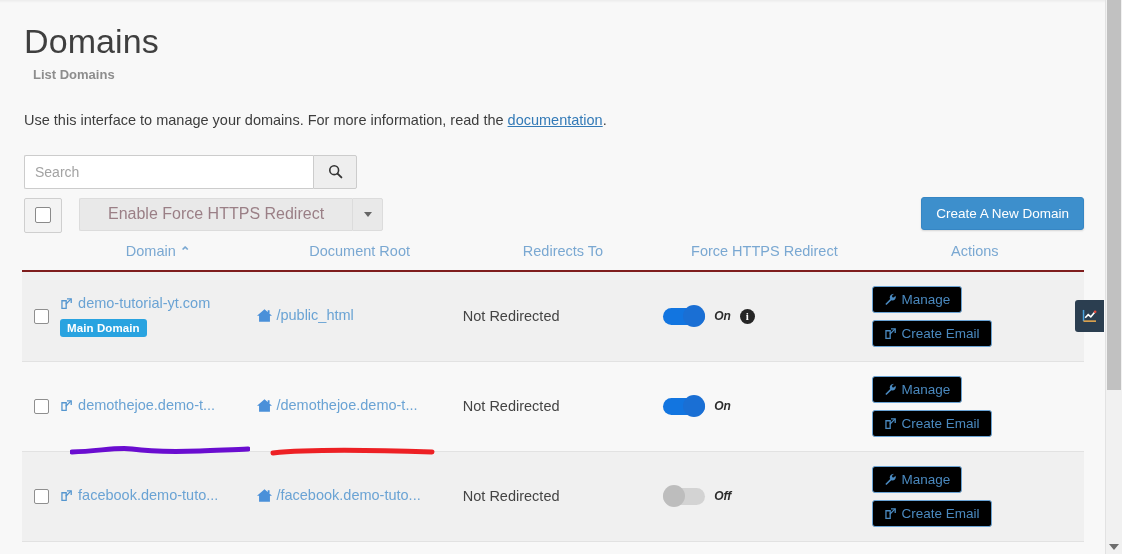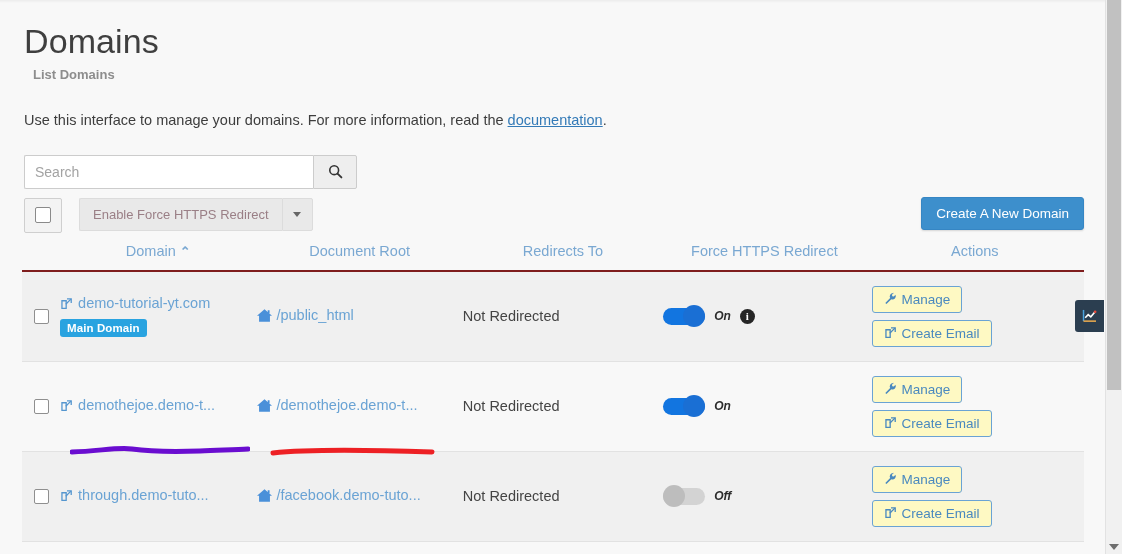--- a/index.html
+++ b/index.html
@@ -137,22 +137,22 @@
     position: absolute;
     left: 55px; top: 0;
     display: flex;
     height: 33px;
   }
   .split-main {
     background: #e9e9e9;
     border: 1px solid #dcdcdc;
     border-right: none;
     color: #9a7f86;
-    font-size: 13px;
-    padding: 0 13px;
+    font-size: 16px;
+    padding: 0 28px;
     display: flex;
     align-items: center;
     border-radius: 2px 0 0 2px;
     cursor: default;
     font-family: "Liberation Sans", sans-serif;
   }
   .split-caret {
     background: #e9e9e9;
     border: 1px solid #dcdcdc;
     border-radius: 0 2px 2px 0;
@@ -300,23 +300,24 @@
     display: inline-flex;
     align-items: center;
     justify-content: center;
     font-family: "Liberation Serif", serif;
     cursor: pointer;
   }
 
   
   .act-btn {
     display: inline-flex;
+    align-items: center;
     gap: 5px;
     border: 1px solid #6aa3d4;
-    background: #fef9c3;
+    background: #000000;
     color: #4a89bf;
     font-size: 13.5px;
     border-radius: 3px;
     padding: 5px 11px;
     cursor: pointer;
     font-family: "Liberation Sans", sans-serif;
     white-space: nowrap;
   }
   .act-btn + .act-btn { margin-top: 7px; }
 
@@ -552,21 +553,21 @@
               </div>
             </td>
             <td class="c-domain">
               <div class="cellpad">
                 <a class="domain-link" href="#">
                   <svg width="13" height="13" viewBox="0 0 16 16">
                     <path d="M2.4 4.6h5.2v9.4H2.4z" fill="none" stroke="#5596cf" stroke-width="1.6"></path>
                     <path d="M8.6 2.2h5.2v5.2" fill="none" stroke="#5596cf" stroke-width="1.6"></path>
                     <line x1="13.4" y1="2.6" x2="7.1" y2="8.9" stroke="#5596cf" stroke-width="1.6"></line>
                   </svg>
-                  <span>through.demo-tuto...</span>
+                  <span>facebook.demo-tuto...</span>
                 </a>
               </div>
             </td>
             <td class="c-root">
               <div class="cellpad">
                 <a class="root-link" href="#">
                   <svg width="17" height="15" viewBox="0 0 18 16">
                     <path d="M9 1.3 1 8.2h2.2v6.4h11.6V8.2H17z" fill="#4a90d9"></path>
                     <rect x="12.4" y="2.4" width="2" height="3.3" fill="#4a90d9"></rect>
                   </svg>

